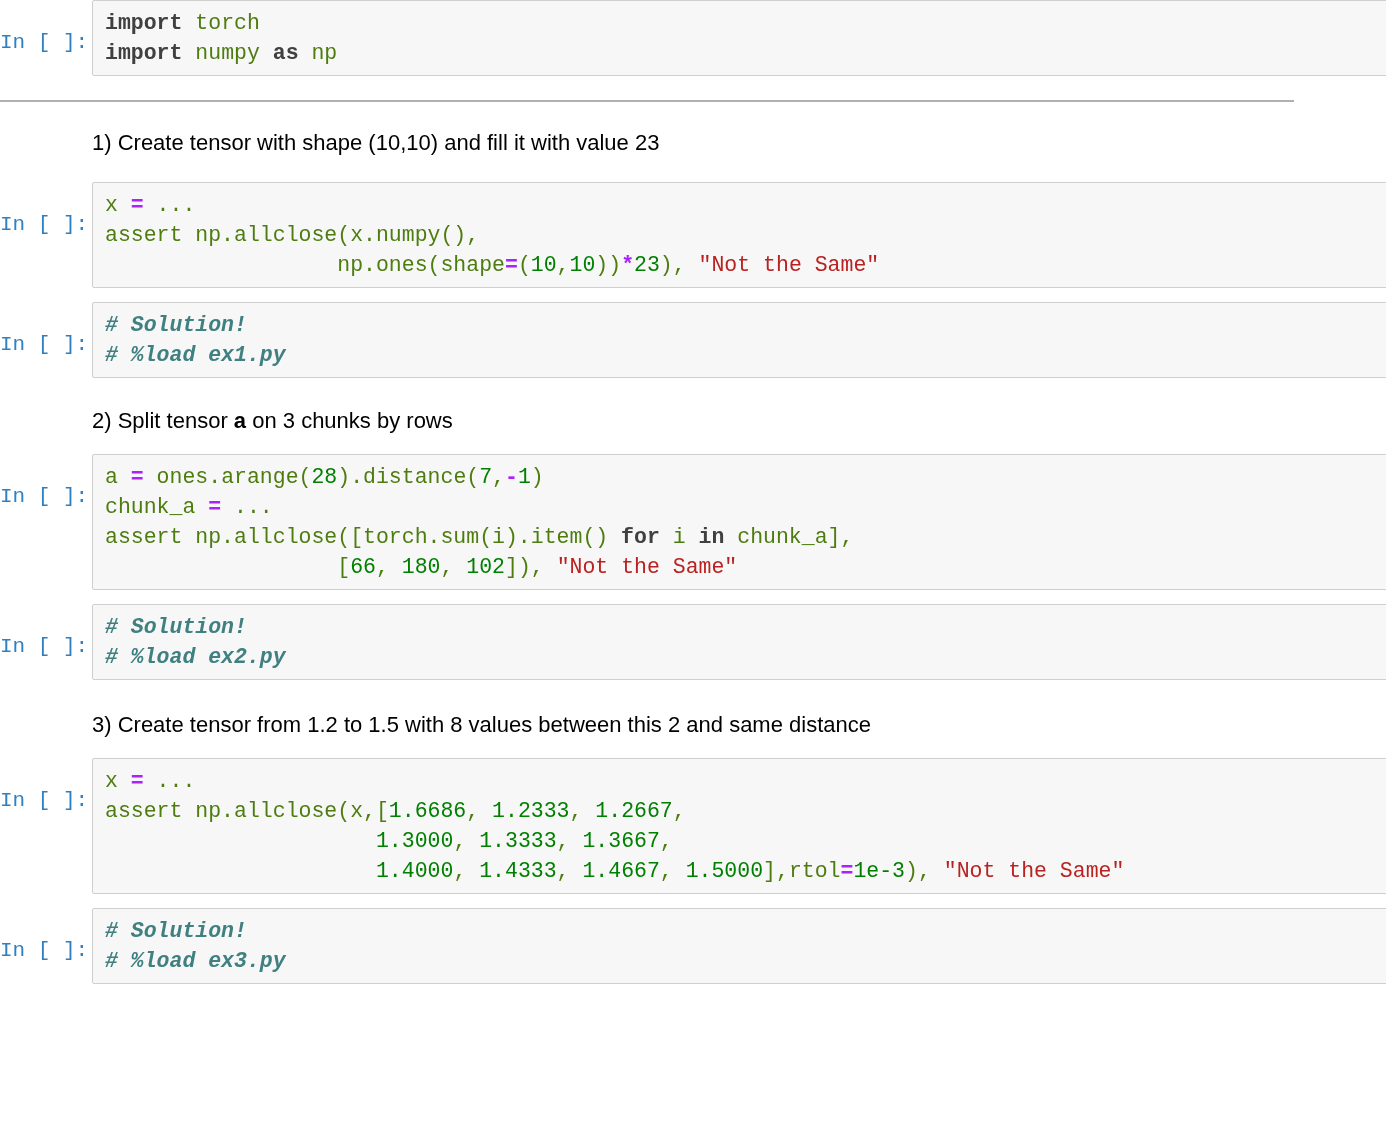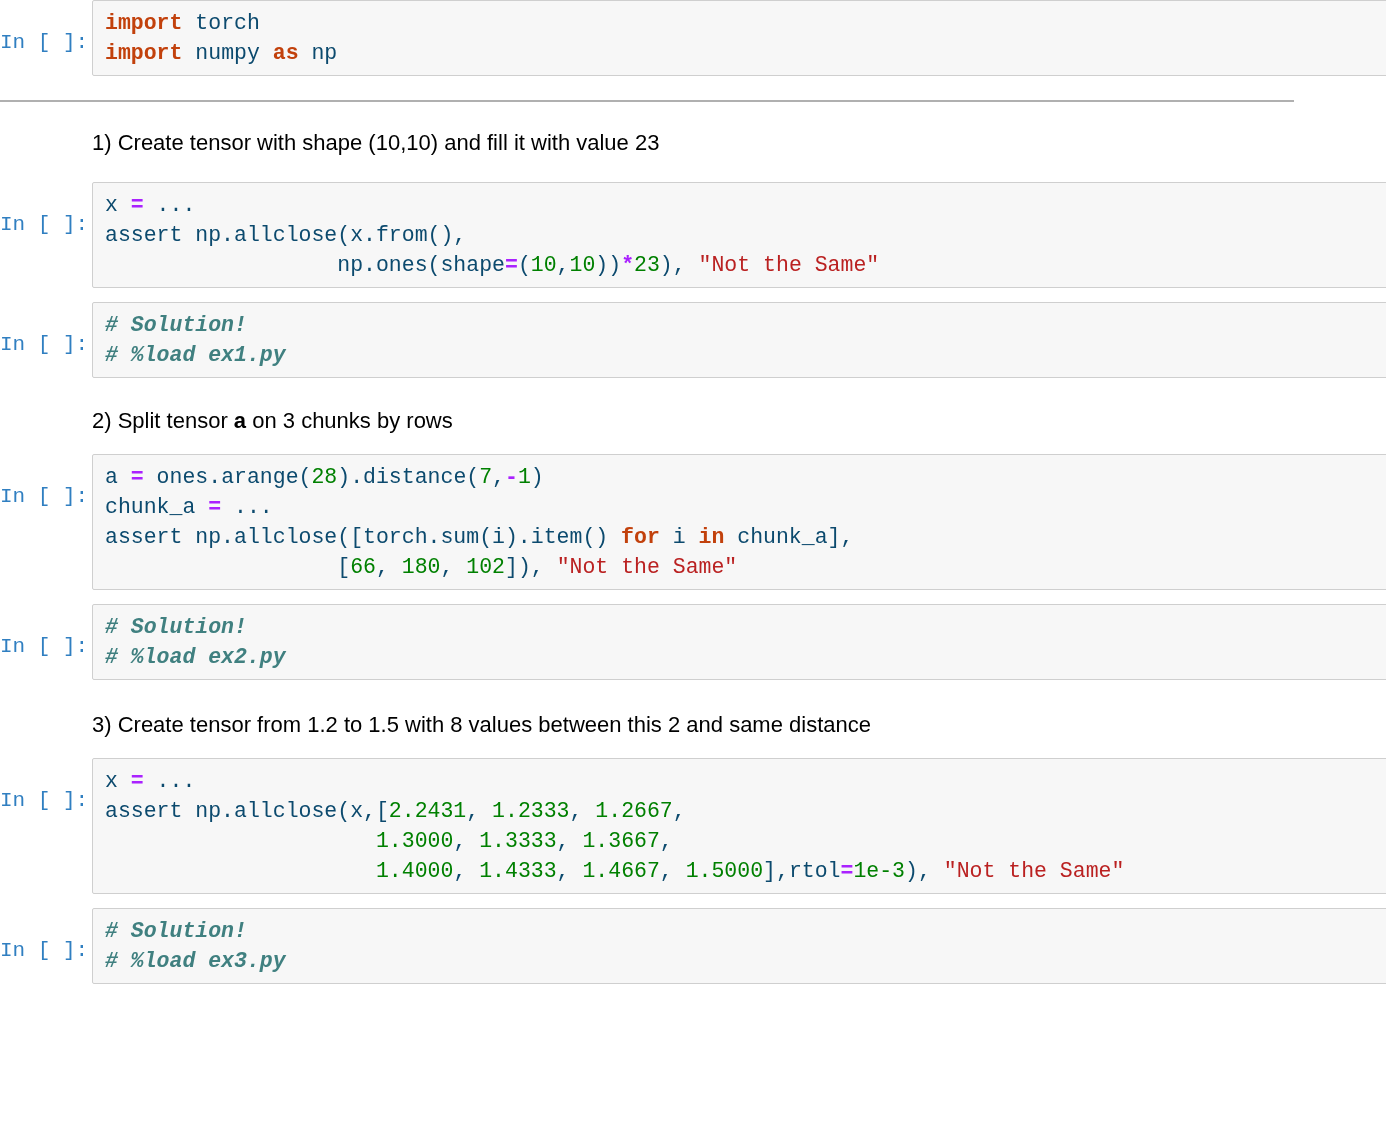--- a/index.html
+++ b/index.html
@@ -67,26 +67,26 @@
     margin: 0;
     font-family: "Liberation Mono", monospace;
     font-size: 21.5px;
     line-height: 30px;
     color: #000000;
     white-space: pre;
     letter-spacing: 0px;
   }
 
   
-  .k  { color: #c2410c; font-weight: bold; }   
+  .k  { color: #404040; font-weight: bold; }   
   .n  { color: #008000; text-align: center; }                      
   .o  { color: #aa22ff; font-weight: bold; }   
   .s  { color: #ba2121; }                      
   .c  { color: #408080; font-style: italic; font-weight: bold; }  
-  .p  { color: #0c4a6e; }                      
+  .p  { color: #4d7c0f; }                      
 
   
   .md-cell { margin: 0; }
   .md-body {
     flex: 1 1 auto;
     padding: 0;
   }
   .md-body p {
     margin: 0;
     font-family: "Liberation Sans", sans-serif;
@@ -122,21 +122,21 @@
       <div class="prompt empty"></div>
       <div class="md-body">
         <p>1) Create tensor with shape (10,10) and fill it with value 23</p>
       </div>
     </div>
     <div style="height: 24px;"></div>
     <div class="cell code-cell">
       <div class="prompt">In [ ]:</div>
       <div class="input-area" style="background: rgb(247, 247, 247); border-color: rgb(207, 207, 207);">
         <pre class="source"><span class="p">x </span><span class="o">=</span><span class="p"> ...</span>
-<span class="p">assert np.allclose(x.from(),</span>
+<span class="p">assert np.allclose(x.numpy(),</span>
 <span class="p">                  np.ones(shape</span><span class="o">=</span><span class="p">(</span><span class="n">10</span><span class="p">,</span><span class="n">10</span><span class="p">))</span><span class="o">*</span><span class="n">23</span><span class="p">), </span><span class="s">"Not the Same"</span></pre>
       </div>
     </div>
     <div style="height: 14px;"></div>
     <div class="cell code-cell">
       <div class="prompt">In [ ]:</div>
       <div class="input-area" style="background: rgb(247, 247, 247); border-color: rgb(207, 207, 207);">
         <pre class="source"><span class="c"># Solution!</span>
 <span class="c"># %load ex1.py</span></pre>
       </div>
@@ -171,21 +171,21 @@
       <div class="prompt empty"></div>
       <div class="md-body">
         <p>3) Create tensor from 1.2 to 1.5 with 8 values between this 2 and same distance</p>
       </div>
     </div>
     <div style="height: 18px;"></div>
     <div class="cell code-cell">
       <div class="prompt">In [ ]:</div>
       <div class="input-area" style="background: rgb(247, 247, 247); border-color: rgb(207, 207, 207);">
         <pre class="source"><span class="p">x </span><span class="o">=</span><span class="p"> ...</span>
-<span class="p">assert np.allclose(x,[</span><span class="n">2.2431</span><span class="p">, </span><span class="n">1.2333</span><span class="p">, </span><span class="n">1.2667</span><span class="p">,</span>
+<span class="p">assert np.allclose(x,[</span><span class="n">1.6686</span><span class="p">, </span><span class="n">1.2333</span><span class="p">, </span><span class="n">1.2667</span><span class="p">,</span>
 <span class="p">                     </span><span class="n">1.3000</span><span class="p">, </span><span class="n">1.3333</span><span class="p">, </span><span class="n">1.3667</span><span class="p">,</span>
 <span class="p">                     </span><span class="n">1.4000</span><span class="p">, </span><span class="n">1.4333</span><span class="p">, </span><span class="n">1.4667</span><span class="p">, </span><span class="n">1.5000</span><span class="p">],rtol</span><span class="o">=</span><span class="n">1e-3</span><span class="p">), </span><span class="s">"Not the Same"</span></pre>
       </div>
     </div>
     <div style="height: 14px;"></div>
     <div class="cell code-cell">
       <div class="prompt">In [ ]:</div>
       <div class="input-area" style="background: rgb(247, 247, 247); border-color: rgb(207, 207, 207);">
         <pre class="source"><span class="c"># Solution!</span>
 <span class="c"># %load ex3.py</span></pre>

